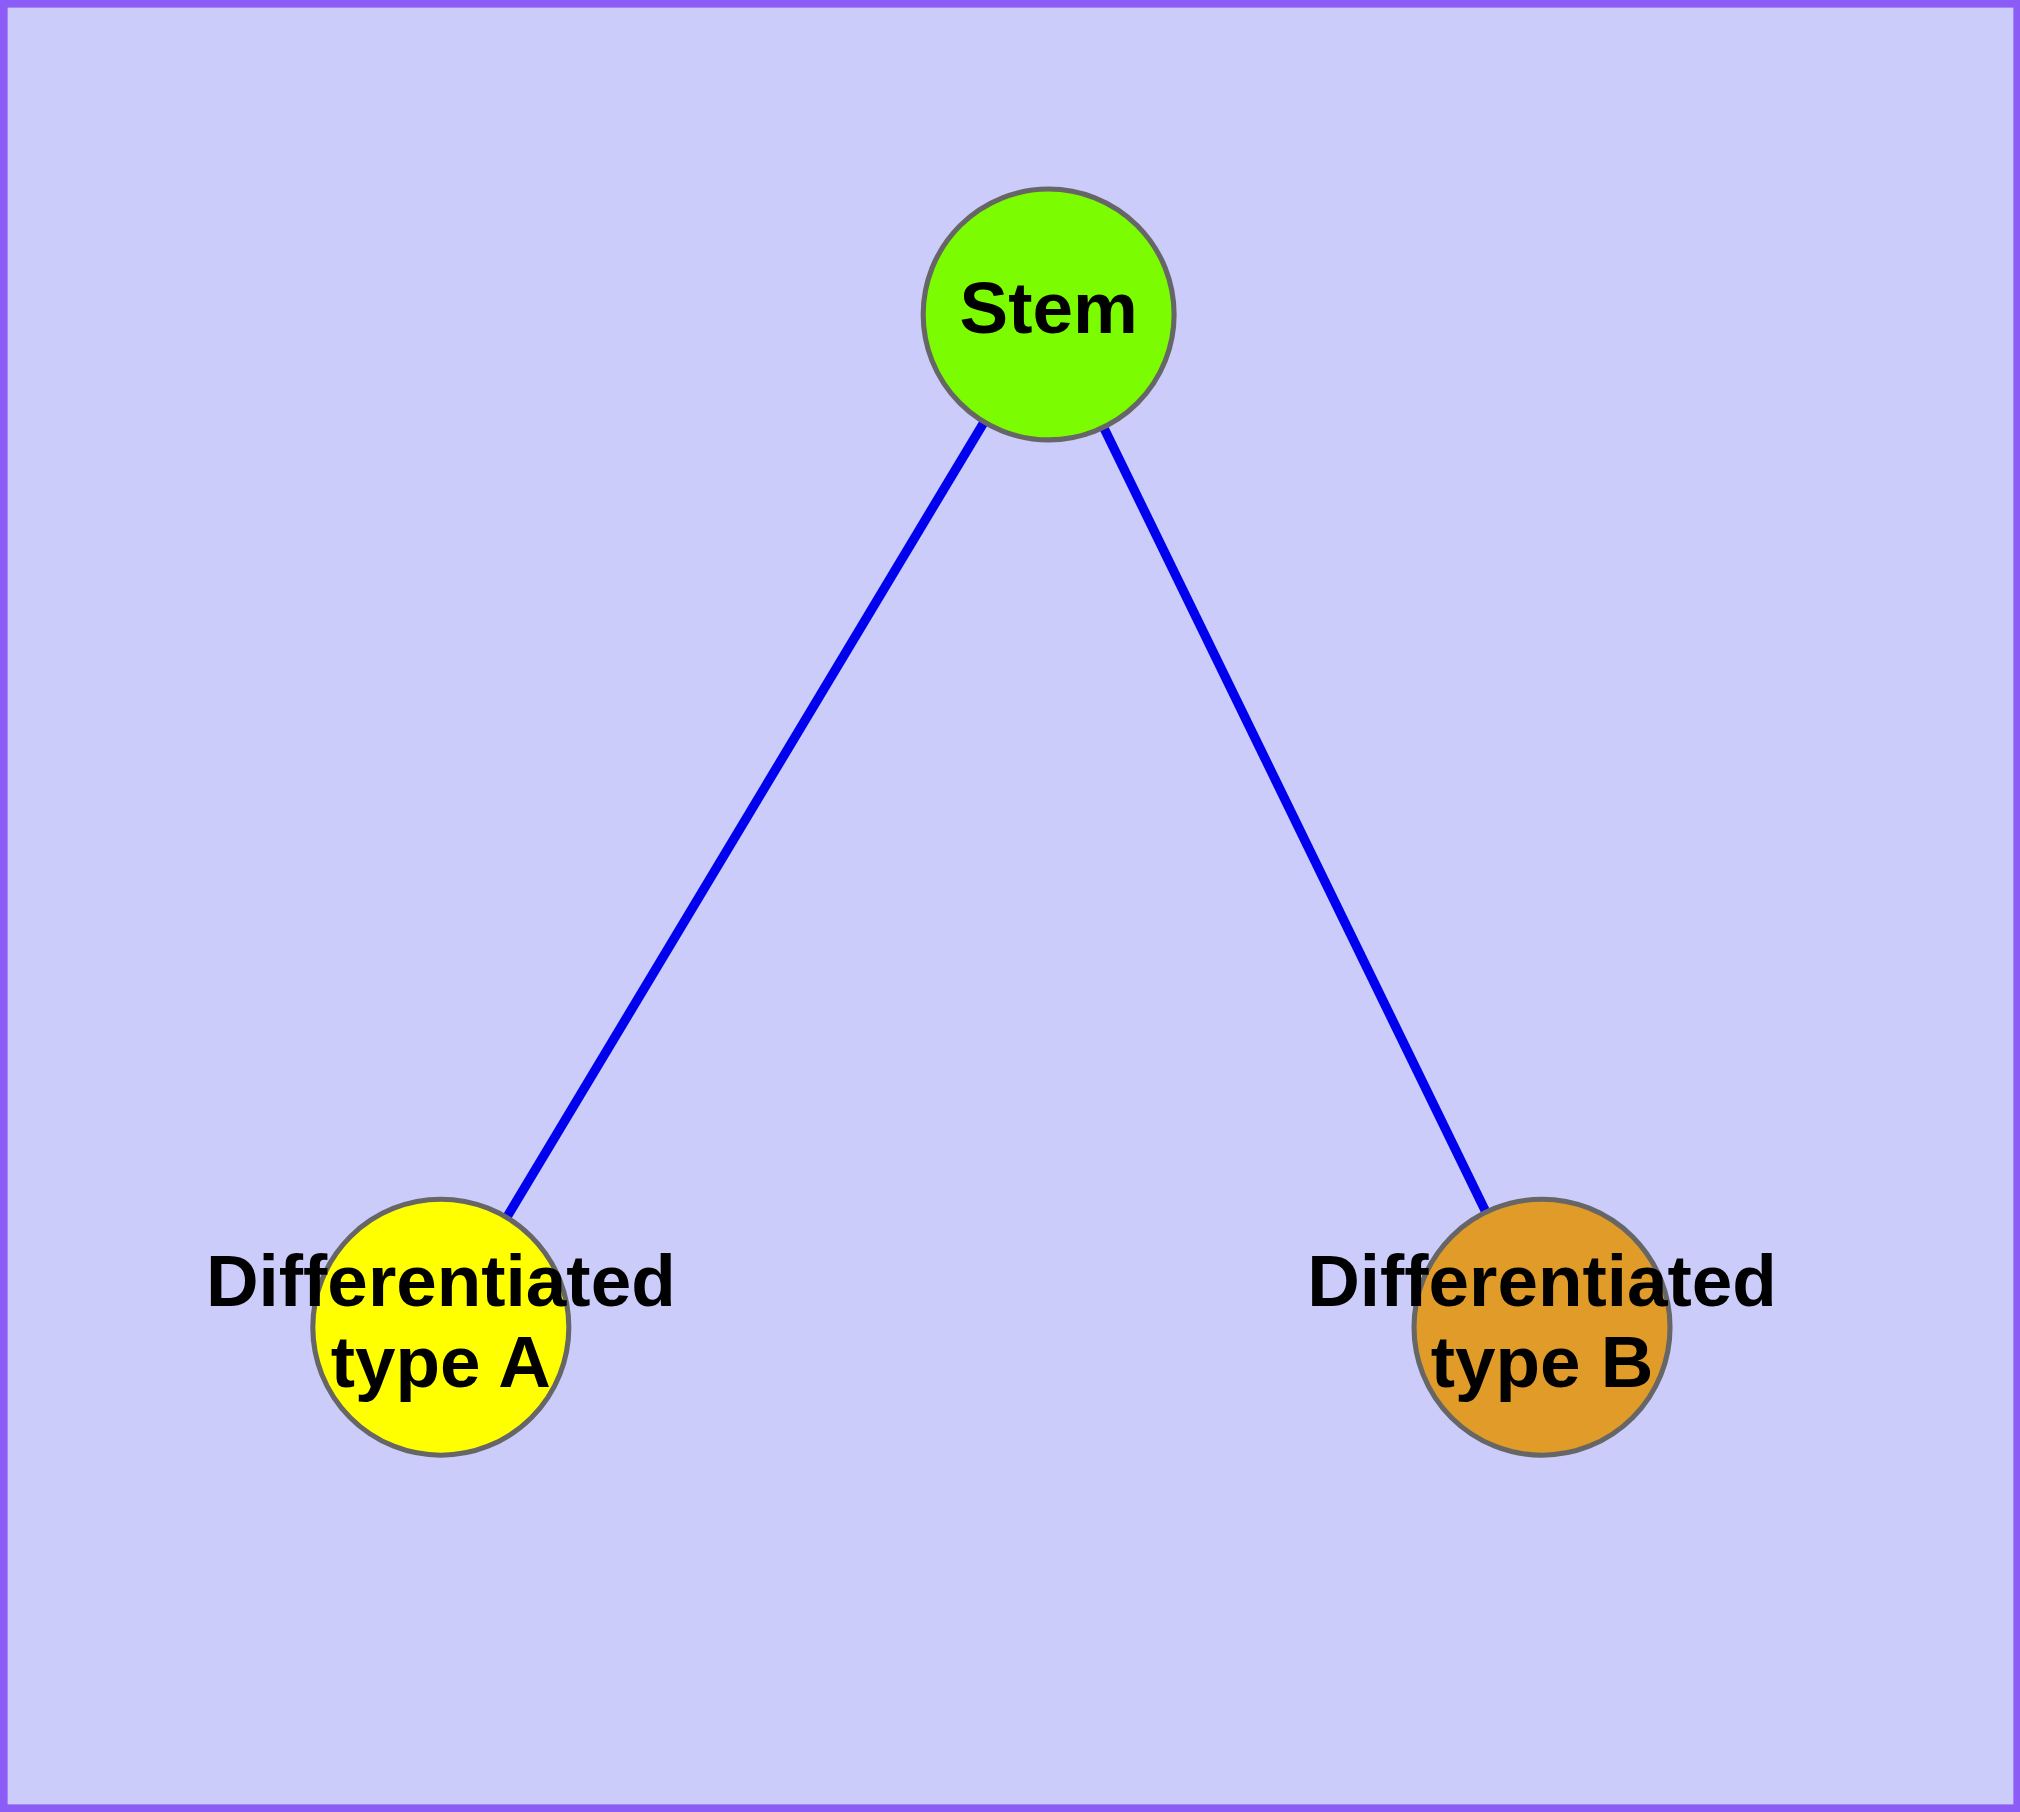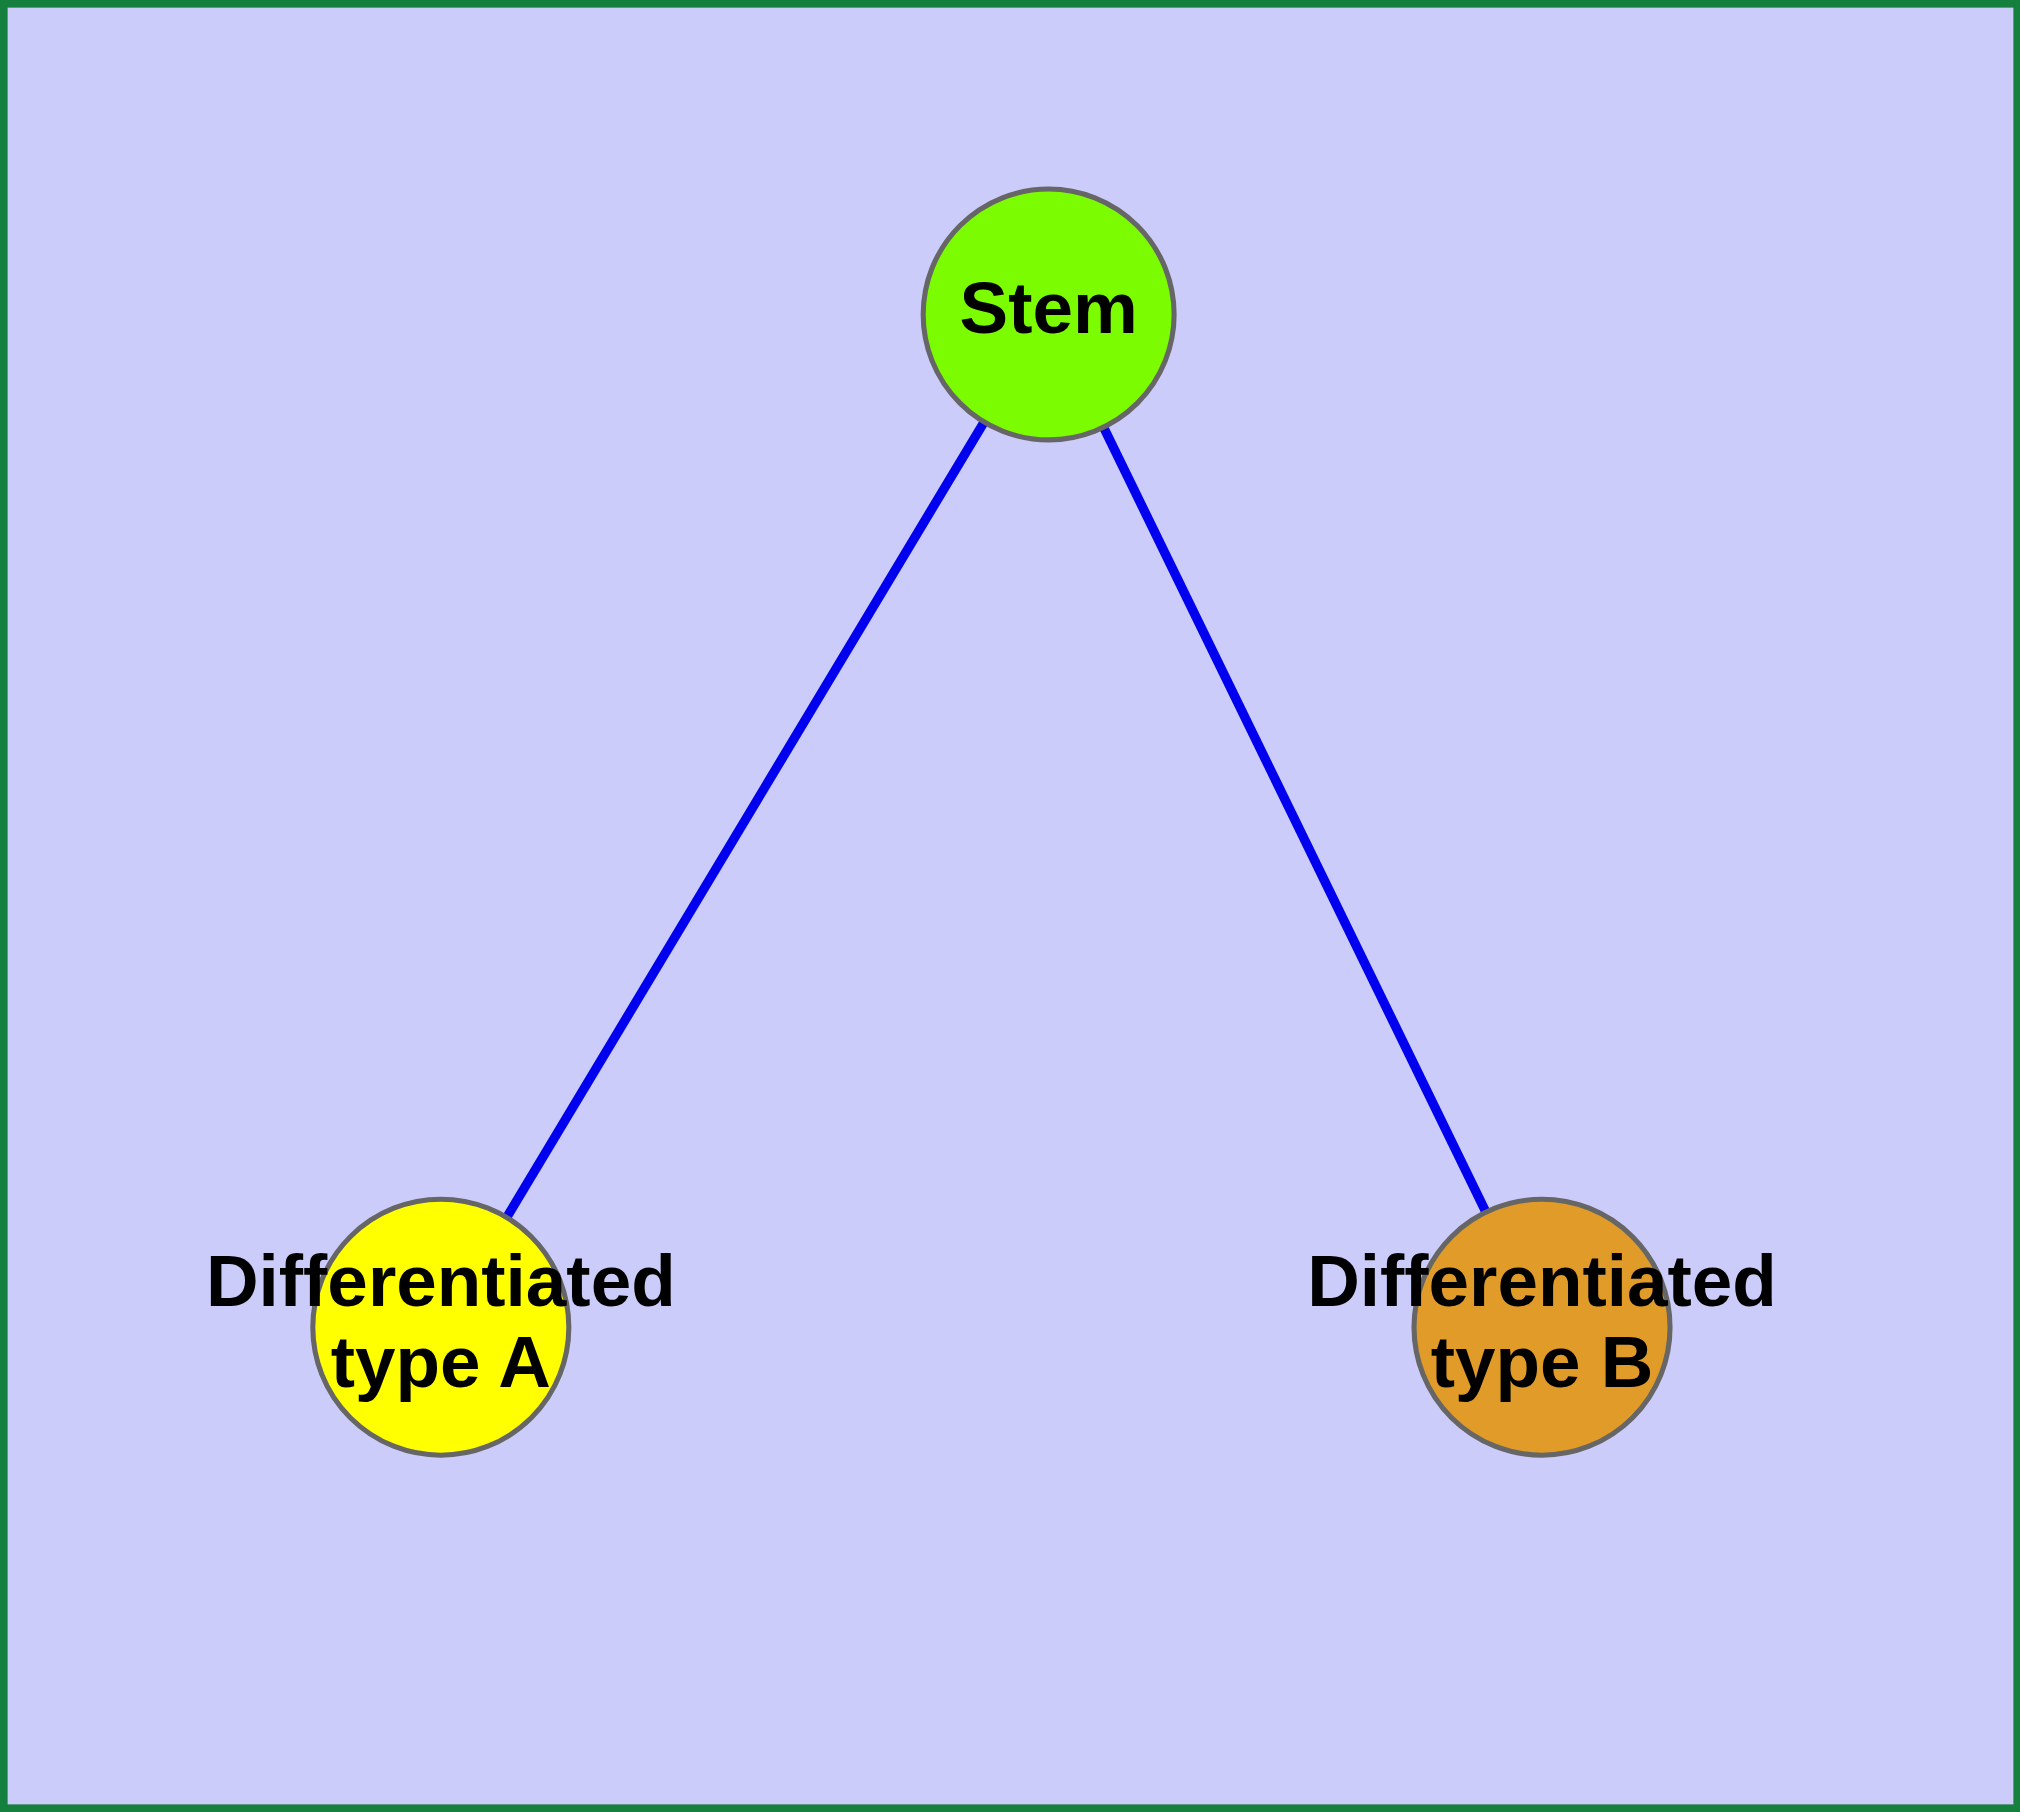--- a/index.html
+++ b/index.html
@@ -33,21 +33,21 @@
     font-weight: bold;
     fill: #000000;
     text-anchor: middle;
     dominant-baseline: middle;
     white-space: pre;
   }
 </style>
 </head>
 <body>
 
-<div id="graph-canvas" style="background: #15803d;">
+<div id="graph-canvas" style="background: #8b5cf6;">
   <svg id="graph-svg" viewBox="0 0 2384 2138" preserveAspectRatio="none" xmlns="http://www.w3.org/2000/svg">
     <rect id="plot-bg" x="9" y="9" width="2366" height="2120" fill="#ccccfa"></rect>
     <g id="edge-layer">
         <line x1="1161.8836197075811" y1="496.19396715403144" x2="596.6598675587014" y2="1438.233554068831" stroke="#0000ee" stroke-width="11" stroke-linecap="butt"></line>
         <line x1="1300.9276019277627" y1="502.2602823087224" x2="1753.758817210708" y2="1432.0425886027422" stroke="#0000ee" stroke-width="11" stroke-linecap="butt"></line>
       </g>
     <g id="node-layer">
         <circle cx="1237" cy="371" r="148" fill="#7cfc00" stroke="#666666" stroke-width="6"></circle>
         <circle cx="520" cy="1566" r="151" fill="#ffff00" stroke="#666666" stroke-width="6"></circle>
         <circle cx="1819" cy="1566" r="151" fill="#e09b28" stroke="#666666" stroke-width="6"></circle>

